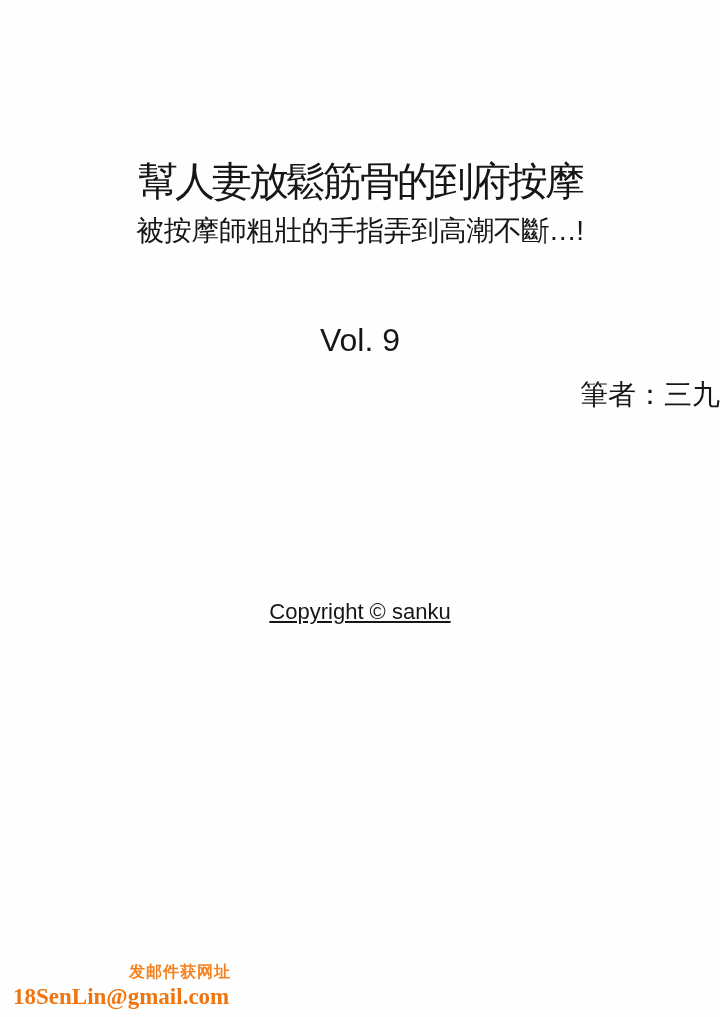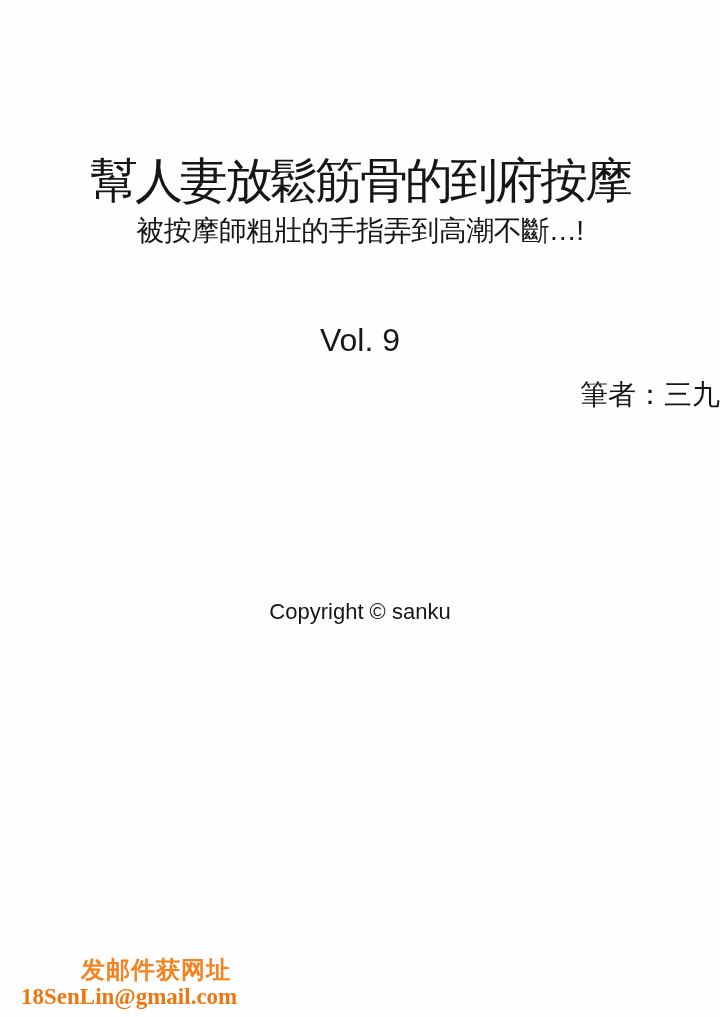--- a/index.html
+++ b/index.html
@@ -16,21 +16,21 @@
     font-family: "Liberation Sans", sans-serif;
     color: #161616;
   }
   .series-title {
     position: absolute;
     top: 157px;
     left: 0;
     width: 720px;
     margin: 0;
     text-align: center;
-    font-size: 48px;
+    font-size: 40px;
     line-height: 48px;
     font-weight: 500;
     letter-spacing: -3px;
     white-space: nowrap;
   }
   .series-subtitle {
     position: absolute;
     top: 214px;
     left: 0;
     width: 720px;
@@ -65,44 +65,44 @@
   }
   .copyright-block {
     position: absolute;
     top: 598px;
     left: 0;
     width: 720px;
     text-align: center;
     font-size: 22px;
     line-height: 27px;
     font-weight: 400;
+    text-decoration: underline;
   }
   .contact-footer {
     position: absolute;
     top: 960px;
     left: 13px;
     width: 218px;
   }
   .contact-note {
     text-align: right;
-    font-family: Liberation Mono, monospace;
+    font-family: Liberation Serif, serif;
     font-weight: 700;
-    font-size: 24px;
+    font-size: 16px;
     line-height: 24px;
     letter-spacing: 1px;
     white-space: nowrap;
   }
   .contact-email {
     text-align: left;
     font-family: "Liberation Serif", serif;
     font-weight: 700;
     font-size: 23px;
     line-height: 25px;
     white-space: nowrap;
-    margin-left: 8px;
   }
 </style>
 </head>
 <body>
 
 <div class="page">
 
   <h1 class="series-title">幫人妻放鬆筋骨的到府按摩</h1>
 
   <h2 class="series-subtitle">被按摩師粗壯的手指弄到高潮不斷…!</h2>

